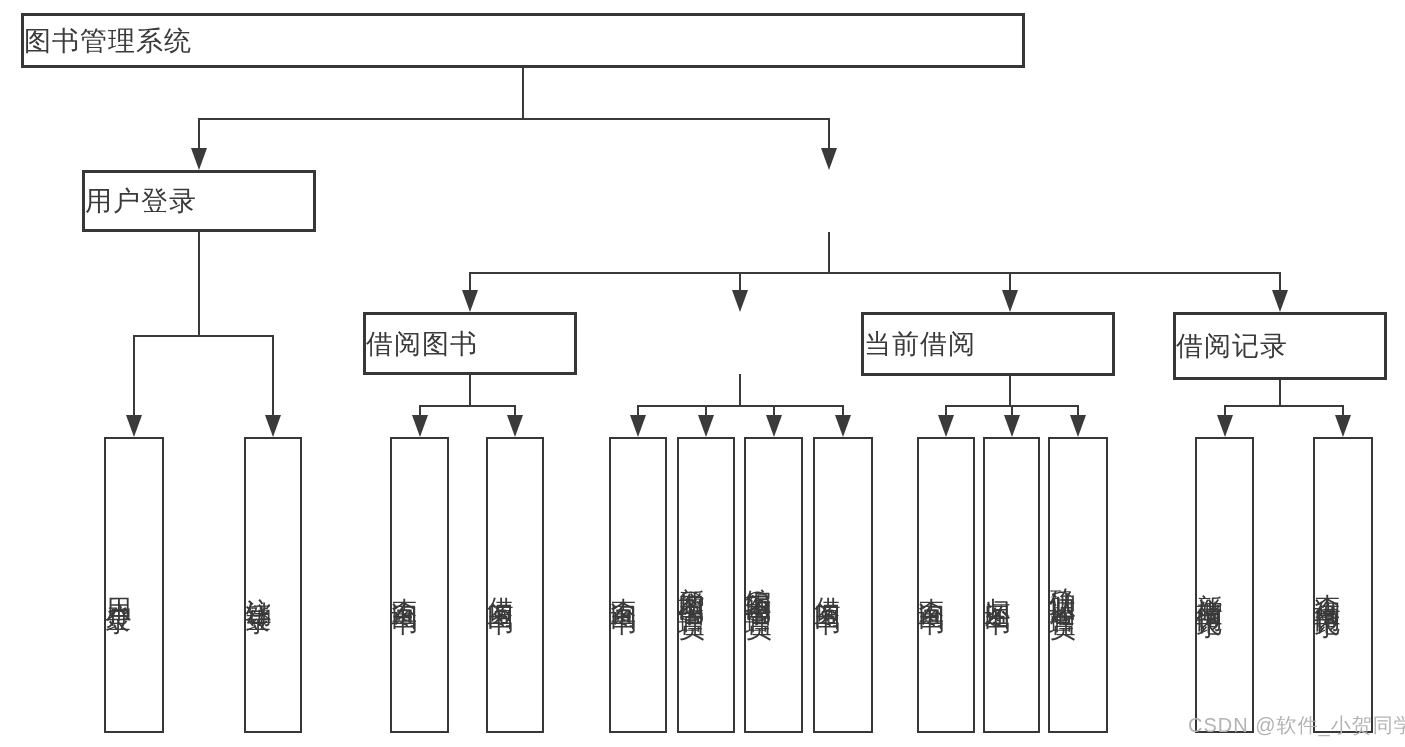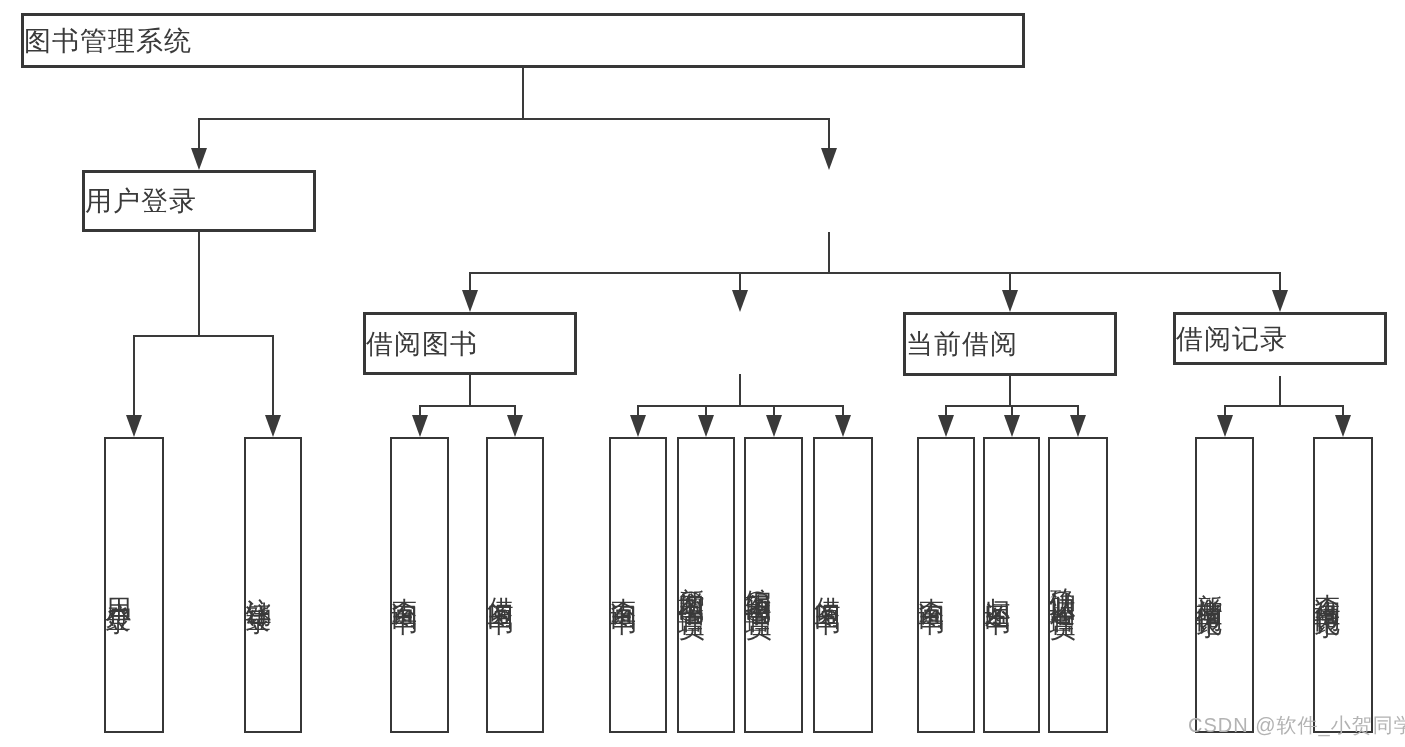--- a/index.html
+++ b/index.html
@@ -75,24 +75,24 @@
   <span class="watermark" style="color: rgb(179, 179, 179);">CSDN @软件_小贺同学</span>
 <div class="node h" style="left: 21px; top: 13px; width: 1004px; height: 55px;">
       <span class="lbl">图书管理系统</span>
     </div>
     <div class="node h" style="left: 82px; top: 170px; width: 234px; height: 62px;">
       <span class="lbl">用户登录</span>
     </div>
     <div class="node h" style="left: 363px; top: 312px; width: 214px; height: 63px;">
       <span class="lbl">借阅图书</span>
     </div>
-    <div class="node h" style="left: 903px; top: 312px; width: 214px; height: 64px; font-family: Liberation Serif, serif;">
+    <div class="node h" style="left: 861px; top: 312px; width: 254px; height: 64px; font-family: Liberation Serif, serif;">
       <span class="lbl">当前借阅</span>
     </div>
-    <div class="node h" style="left: 1173px; top: 312px; width: 214px; height: 53px;">
+    <div class="node h" style="left: 1173px; top: 312px; width: 214px; height: 68px;">
       <span class="lbl">借阅记录</span>
     </div>
     <div class="node v" style="left: 104px; top: 437px; width: 60px; height: 296px;">
       <span class="lbl">用户登录</span>
     </div>
     <div class="node v" style="left: 244px; top: 437px; width: 58px; height: 296px;">
       <span class="lbl">注销登录</span>
     </div>
     <div class="node v" style="left: 390px; top: 437px; width: 59px; height: 296px;">
       <span class="lbl">查询图书</span>

